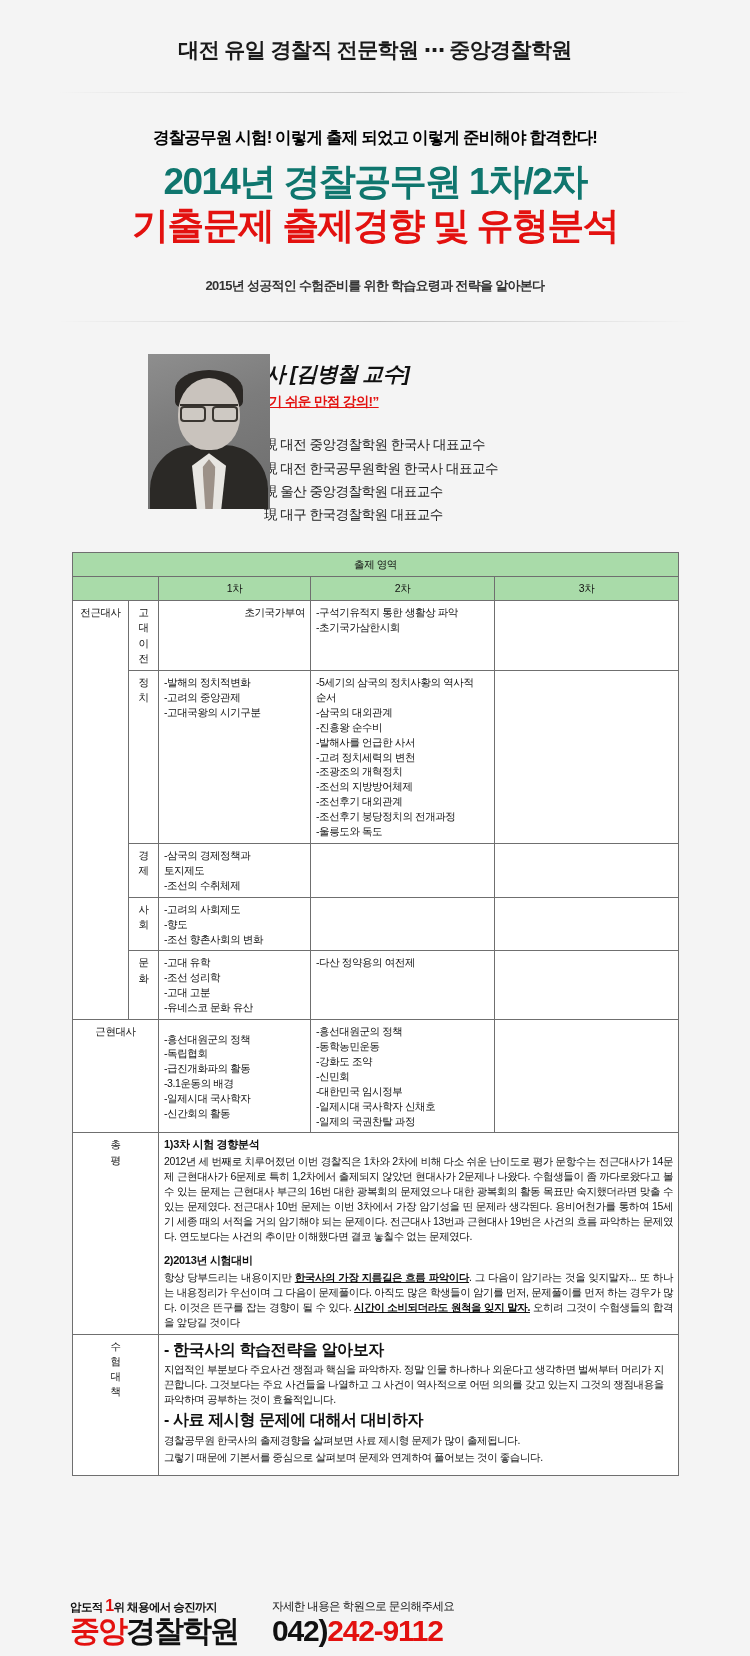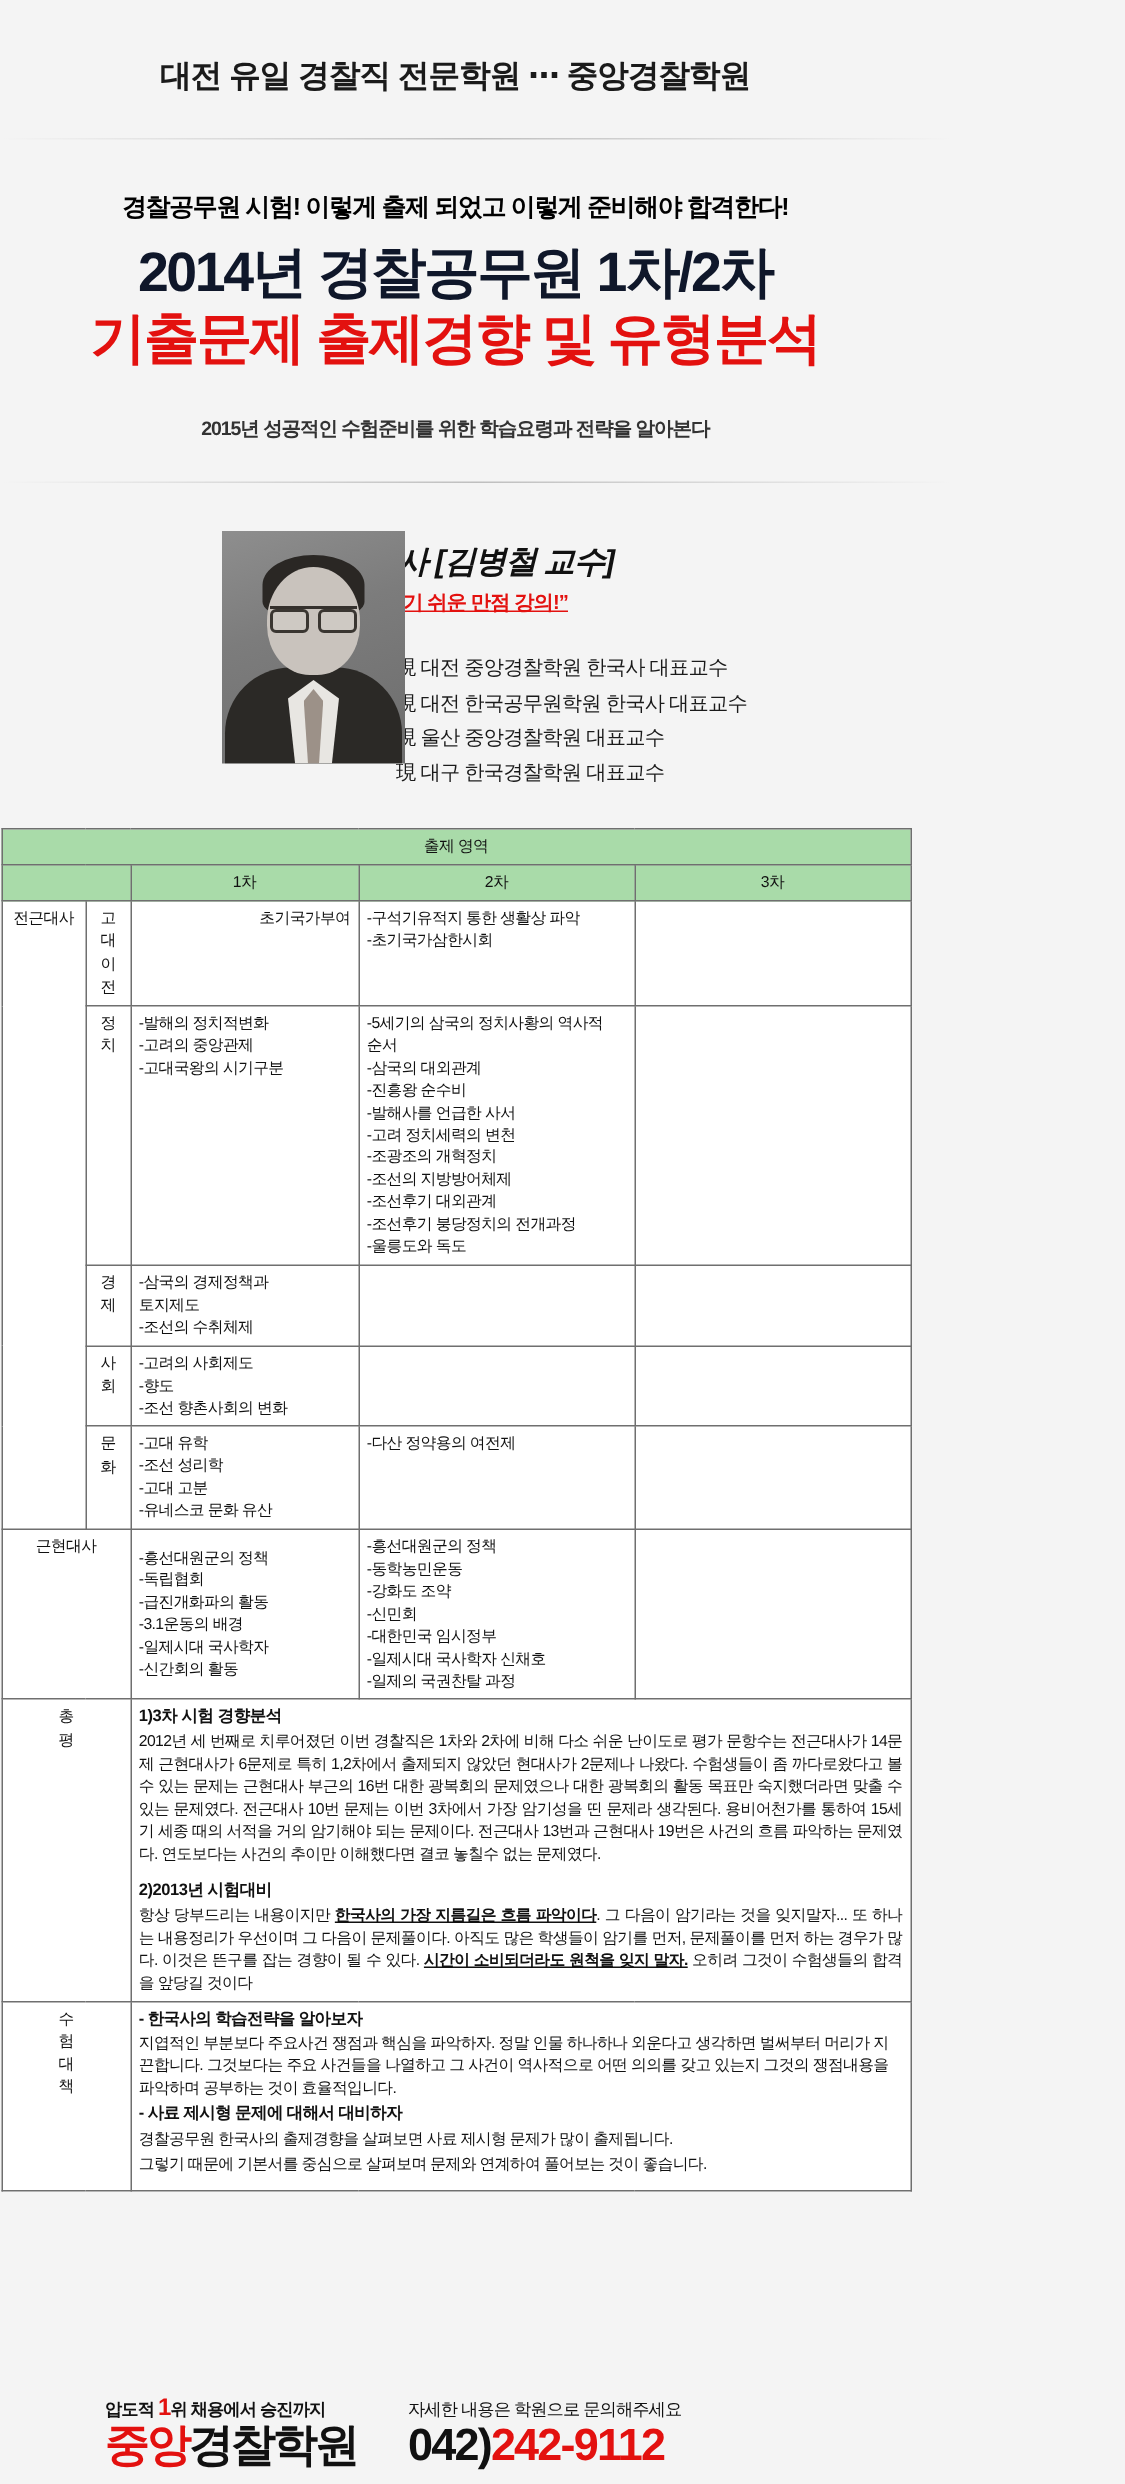--- a/index.html
+++ b/index.html
@@ -5,38 +5,38 @@
 <style>
   * { box-sizing: border-box; }
   html, body { margin:0; padding:0; }
   body {
     width:750px; height:1656px;
     background:#f4f4f4;
     font-family:"Liberation Sans","DejaVu Sans",sans-serif;
     color:#111;
     overflow:hidden;
   }
-  .page { position:relative; width:607px; height:1656px; background:#f4f4f4; }
+  .page { position:relative; width:750px; height:1656px; background:#f4f4f4; }
 
   
   .topbar { padding-top:36px; text-align:center; }
   .topbar .brandline {
     font-size:21px; font-weight:bold; letter-spacing:-0.6px; color:#1a1a1a;
   }
   .divider {
     margin:28px auto 0; width:636px; height:1px;
     background:linear-gradient(to right,rgba(0,0,0,0),rgba(0,0,0,0.22),rgba(0,0,0,0));
   }
 
   
   .titleblock { text-align:center; padding-top:34px; }
   .kicker { font-size:16.5px; font-weight:bold; letter-spacing:-0.8px; color:#000000; }
   .title-main {
     margin-top:12px; font-size:37px; font-weight:bold;
-    letter-spacing:-1.6px; color:#0f172a; line-height:1.14;
+    letter-spacing:-1.6px; color:#0f766e; line-height:1.14;
   }
   .title-red {
     margin-top:2px; font-size:37px; font-weight:bold;
     letter-spacing:-1.6px; color:#e3110f; line-height:1.14;
   }
   .subnote { margin-top:30px; font-size:13px; letter-spacing:-0.7px; color:#333; font-weight:bold; }
   .divider2 {
     margin:26px auto 0; width:636px; height:1px;
     background:linear-gradient(to right,rgba(0,0,0,0),rgba(0,0,0,0.22),rgba(0,0,0,0));
   }
@@ -133,21 +133,21 @@
     text-align:center; vertical-align:middle; font-weight:bold;
     font-size:11.5px; letter-spacing:0; padding:2px;
   }
   td.sidelabel span.stack { display:block; line-height:1.45; }
   td.prose { padding:6px 8px 8px 8px; font-size:10.5px; line-height:1.62; }
   td.prose h4 { margin:0 0 1px 0; font-size:11px; font-weight:bold; letter-spacing:-0.3px; }
   td.prose p { margin:0; text-align:justify; }
   td.prose .gap { height:10px; }
   td.prose .u { text-decoration:underline; font-weight:bold; }
   td.prose2 { padding:8px 8px 10px 8px; font-size:10.8px; line-height:1.7; }
-  td.prose2 h4 { margin:0 0 1px 0; font-size:11px; font-weight:bold; }
+  td.prose2 h4 { margin:0 0 1px 0; font-size:16px; font-weight:bold; }
   td.prose2 p { margin:0 0 2px 0; }
   td.prose2 .gap { height:4px; }
 
   
   .footer {
     position:absolute; left:0; bottom:10px; width:750px;
     display:flex; align-items:flex-end; padding-left:70px; gap:34px;
   }
   .fcol .ftop {
     font-size:11.5px; font-weight:bold; letter-spacing:-0.6px; color:#111;

